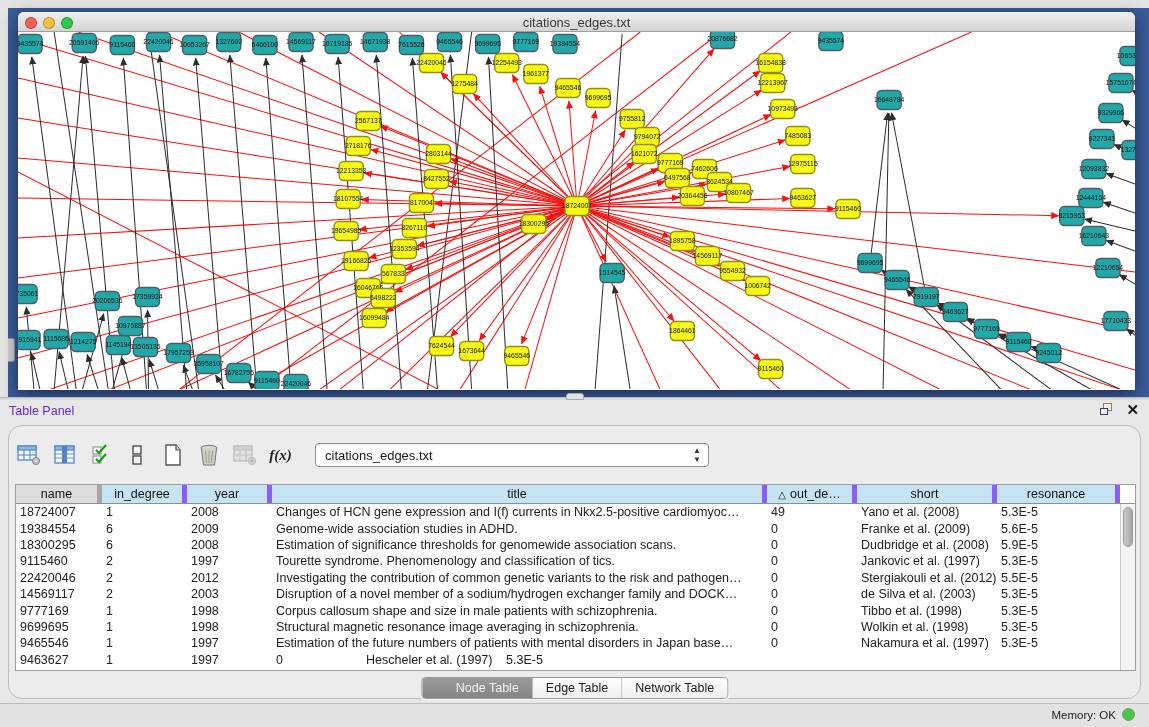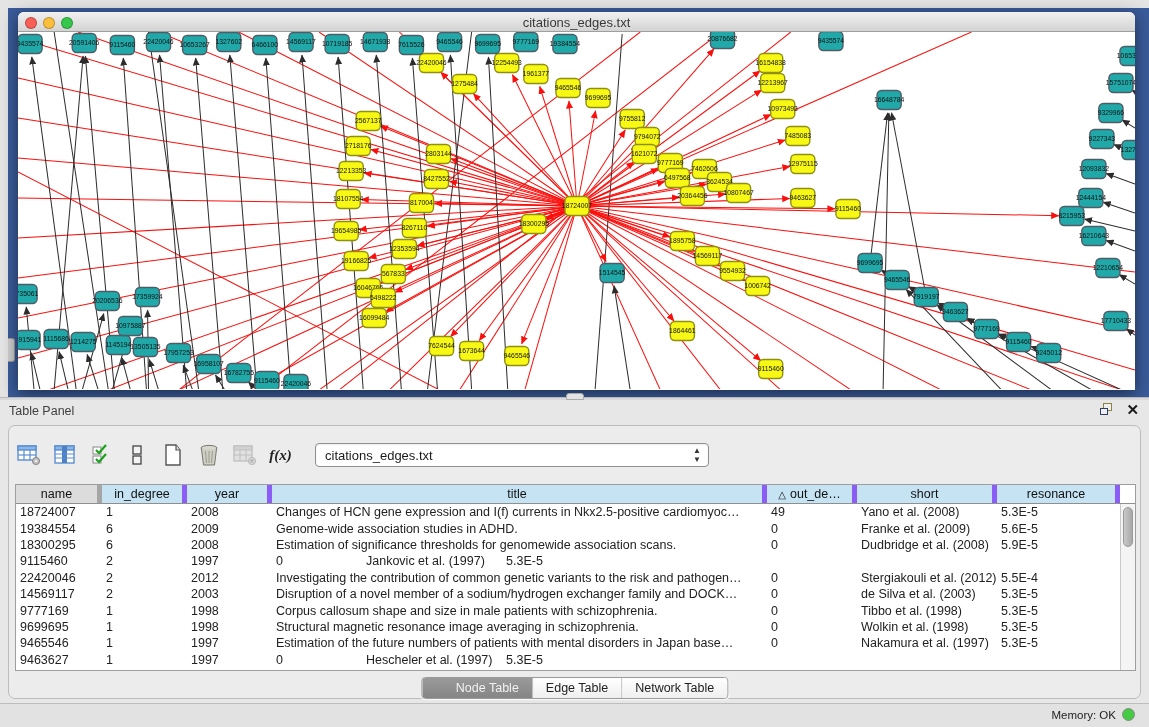--- a/index.html
+++ b/index.html
@@ -17,28 +17,28 @@
   .lights { position:absolute; left:7px; top:4.5px; display:flex; gap:6px; }
   .light { width:12px; height:12px; border-radius:50%; border:1px solid rgba(0,0,0,.25); }
   .canvas { position:relative; width:100%; height:357px; background:#ffffff; overflow:hidden; }
   .canvas svg { display:block; width:100%; height:100%; }
 
   
   .divider { position:absolute; left:0; top:397px; width:1149px; height:4px; background:#d9d9d9; border-top:1px solid #b9b9b9; }
   .grip { position:absolute; left:566px; top:393px; width:18px; height:7px; background:#e2e2e2; border:1px solid #a8a8a8; border-radius:3px 3px 0 0; }
   .panel { position:absolute; left:0; top:400px; width:1149px; height:327px; background:#e7e7e7; }
   .panel-header { position:relative; height:22px; }
-  .panel-title { position:absolute; left:9px; top:4px; font-size:12.5px; color:#404040; }
+  .panel-title { position:absolute; left:9px; top:4px; font-size:12.5px; color:#6d28d9; }
   .panel-btns { position:absolute; right:10px; top:3px; display:flex; gap:12px; align-items:center; }
   .float-ico { position:relative; width:14px; height:13px; }
   .float-ico .sq1 { position:absolute; left:3px; top:0; width:9px; height:8px; border:1.5px solid #8a8341; background:#efefef; }
   .float-ico .sq2 { position:absolute; left:0; top:5px; width:8px; height:7px; border:1.5px solid #2e3f66; background:#efefef; }
   .close-x { font-size:15px; font-weight:bold; color:#1a1a1a; line-height:13px; }
 
-  .inner { position:absolute; left:8px; top:25px; width:1133px; height:274px; background:#ececec; border:1px solid #bcbcbc; border-radius:7px; }
+  .inner { position:absolute; left:8px; top:25px; width:1133px; height:274px; background:#ececec; border:1px solid #bcbcbc; border-radius:14px; }
   .toolbar { position:absolute; left:6px; top:14px; height:30px; display:flex; align-items:center; gap:9px; }
   .tbtn { width:27px; height:26px; display:flex; align-items:center; justify-content:center; }
   .fx { font-family:"Liberation Serif",serif; font-style:italic; font-weight:bold; font-size:15px; color:#222; }
   .combo { margin-left:12px; width:394px; height:24px; background:#fff; border:1px solid #909090; border-radius:4px; box-shadow:inset 0 1px 2px rgba(0,0,0,.08); position:relative; display:flex; align-items:center; }
   .combo .val { font-size:13px; color:#1b1b1b; padding-left:9px; }
   .combo .arrows { position:absolute; right:7px; top:2px; font-size:8px; color:#333; line-height:9px; text-align:center; }
 
   
   .tablewrap { position:absolute; left:6px; top:58px; width:1121px; height:187px; background:#fff; border:1px solid #9e9e9e; overflow:hidden; }
   .thead { display:flex; height:19px; border-bottom:1px solid #8f8f8f; font-size:12.5px; color:#111; }
@@ -562,32 +562,33 @@
               <div class="td" style="width: 85px;">2008</div>
               <div class="td" style="width: 495px;">Estimation of significance thresholds for genomewide association scans.</div>
               <div class="td" style="width: 90px;">0</div>
               <div class="td" style="width: 140px;">Dudbridge et al. (2008)</div>
               <div class="td" style="width: 123px;">5.9E-5</div>
             </div>
             <div class="tr">
               <div class="td" style="width: 86px;">9115460</div>
               <div class="td" style="width: 85px;">2</div>
               <div class="td" style="width: 85px;">1997</div>
+              <div class="td" style="width: 495px;">Tourette syndrome. Phenomenology and classification of tics.</div>
               <div class="td" style="width: 90px;">0</div>
               <div class="td" style="width: 140px;">Jankovic et al. (1997)</div>
               <div class="td" style="width: 123px;">5.3E-5</div>
             </div>
             <div class="tr">
               <div class="td" style="width: 86px;">22420046</div>
               <div class="td" style="width: 85px;">2</div>
               <div class="td" style="width: 85px;">2012</div>
               <div class="td" style="width: 495px;">Investigating the contribution of common genetic variants to the risk and pathogen…</div>
               <div class="td" style="width: 90px;">0</div>
               <div class="td" style="width: 140px;">Stergiakouli et al. (2012)</div>
-              <div class="td" style="width: 123px;">5.5E-4</div>
+              <div class="td" style="width: 123px;">5.5E-5</div>
             </div>
             <div class="tr">
               <div class="td" style="width: 86px;">14569117</div>
               <div class="td" style="width: 85px;">2</div>
               <div class="td" style="width: 85px;">2003</div>
               <div class="td" style="width: 495px;">Disruption of a novel member of a sodium/hydrogen exchanger family and DOCK…</div>
               <div class="td" style="width: 90px;">0</div>
               <div class="td" style="width: 140px;">de Silva et al. (2003)</div>
               <div class="td" style="width: 123px;">5.3E-5</div>
             </div>

